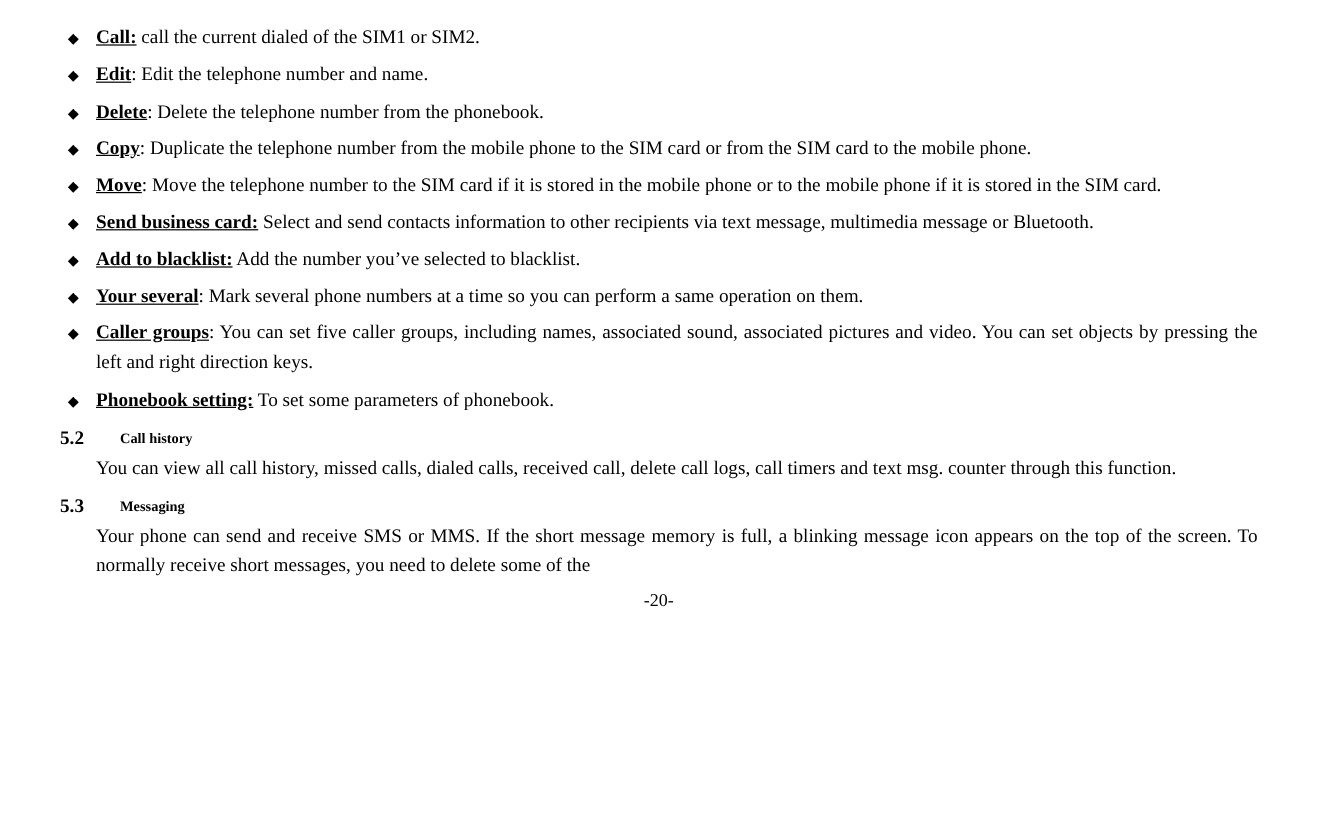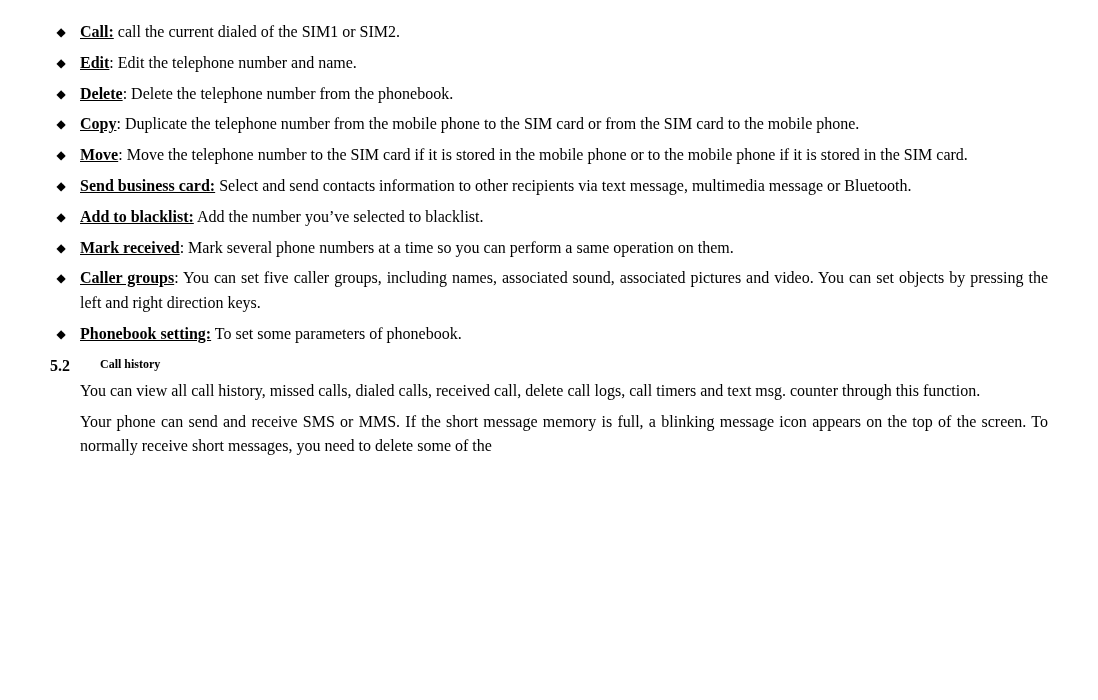--- a/index.html
+++ b/index.html
@@ -56,21 +56,21 @@
       line-height: 1.55;
     }
 
     .bullet-text b {
       font-weight: bold;
       text-decoration: underline;
     }
 
     .section-header {
       display: flex;
-      align-items: flex-start;
+      align-items: center;
       margin-top: 10px;
       margin-bottom: 4px;
     }
 
     .section-number {
       font-weight: bold;
       font-size: 16px;
       min-width: 50px;
     }
 
@@ -144,21 +144,21 @@
     <li class="bullet-item">
       <span class="bullet-diamond">◆</span>
       <span class="bullet-text">
         <b>Add to blacklist:</b><span> Add the number you’ve selected to blacklist.</span>
       </span>
     </li>
 
     <li class="bullet-item">
       <span class="bullet-diamond">◆</span>
       <span class="bullet-text">
-        <b>Mark received</b><span>: Mark several phone numbers at a time so you can perform a same operation on them.</span>
+        <b>Your several</b><span>: Mark several phone numbers at a time so you can perform a same operation on them.</span>
       </span>
     </li>
 
     <li class="bullet-item">
       <span class="bullet-diamond">◆</span>
       <span class="bullet-text">
         <b>Caller groups</b><span>: You can set five caller groups, including names, associated sound, associated pictures and video. You can set objects by pressing the left and right direction keys.</span>
       </span>
     </li>
 
@@ -170,16 +170,21 @@
     </li>
 
   </ul>
 
   <div class="section-header">
     <span class="section-number">5.2</span>
     <span class="section-title">Call history</span>
   </div>
   <p class="section-body">You can view all call history, missed calls, dialed calls, received call, delete call logs, call timers and text msg. counter through this function.</p>
 
+  <div class="section-header">
+    <span class="section-number">5.3</span>
+    <span class="section-title">Messaging</span>
+  </div>
   <p class="section-body">Your phone can send and receive SMS or MMS. If the short message memory is full, a blinking message icon appears on the top of the screen. To normally receive short messages, you need to delete some of the</p>
 
+  <div class="page-number">-20-</div>
 
 </div>
 
 </body></html>

